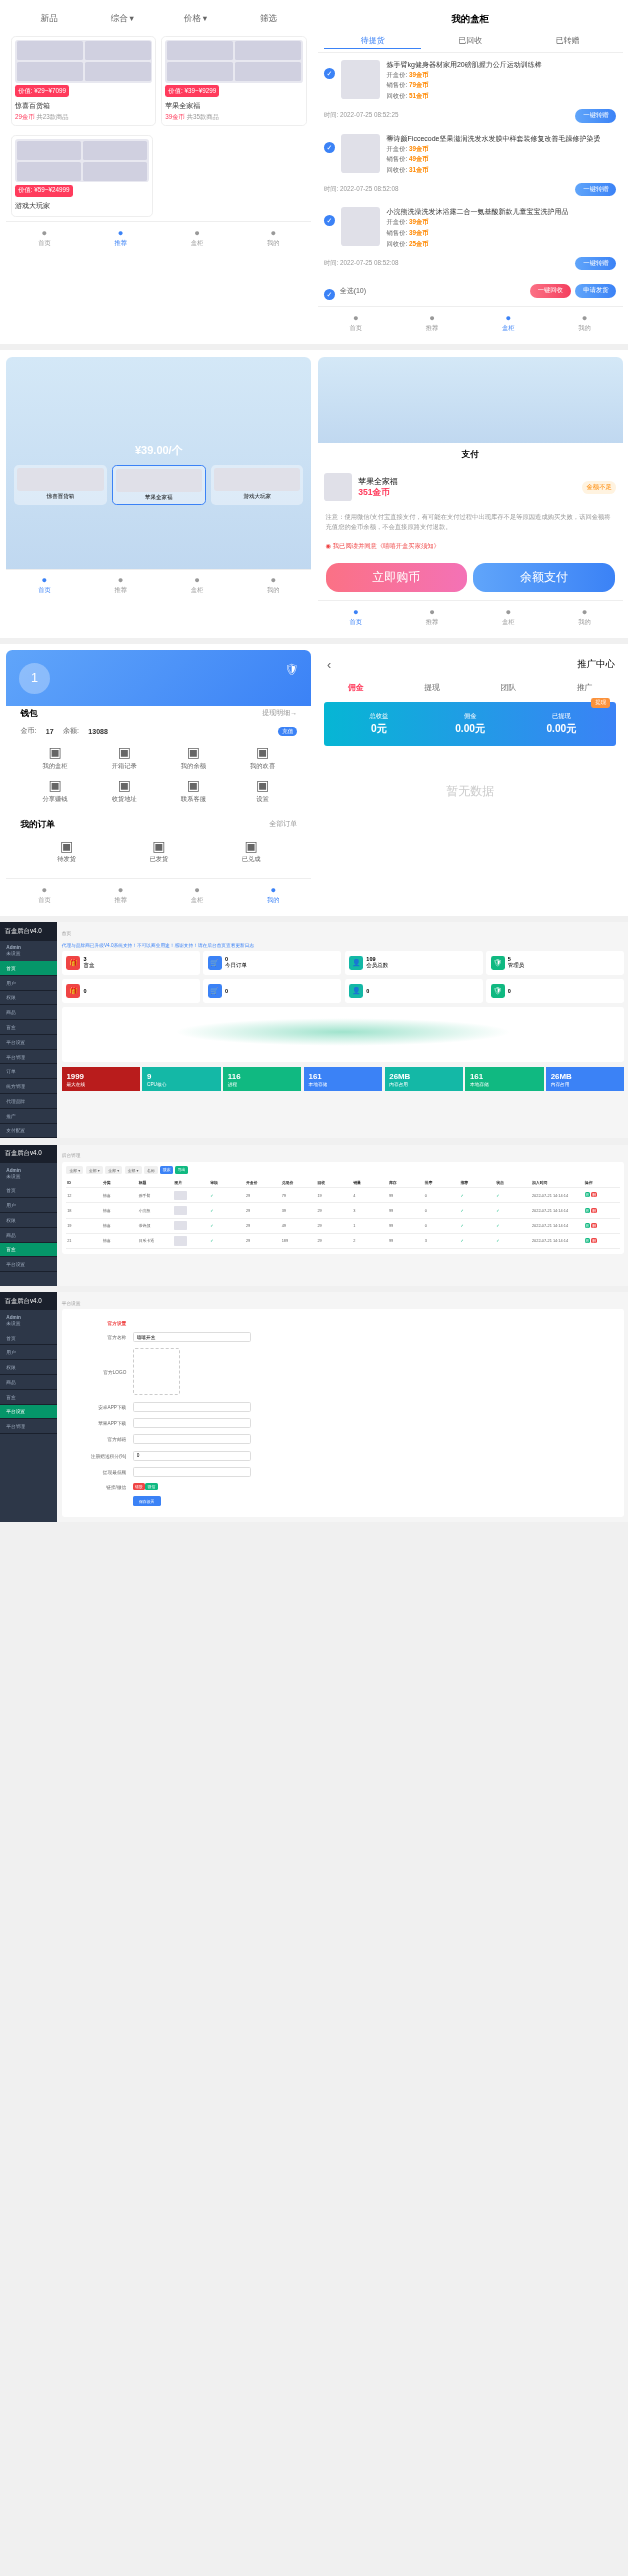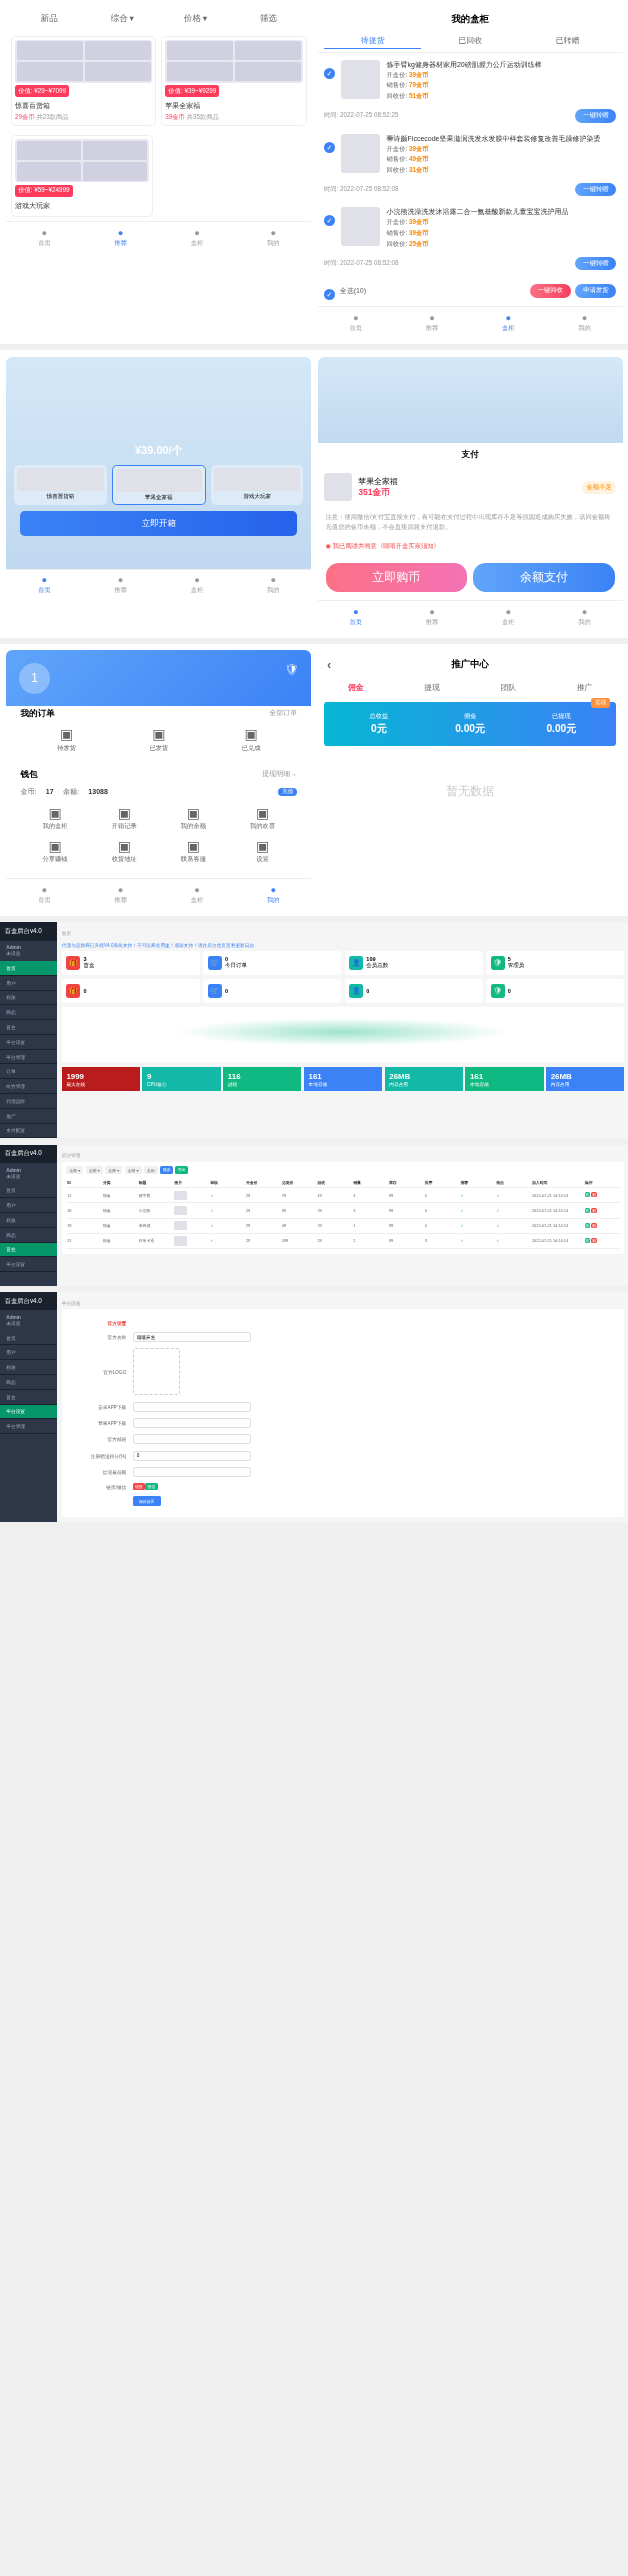--- a/index.html
+++ b/index.html
@@ -57,21 +57,21 @@
 .shield{position:absolute;right:12.6px;top:12.6px;font-size:11px}
 .white-card{background:#fff;margin:-6.3px 6.3px 6.3px;border-radius:6.3px;padding:7.9px}
 .card-head{display:flex;justify-content:space-between;font-size:8.6px;margin-bottom:6.3px}
 .card-head .more{color:#999;font-size:7px}
 .icon-row{display:flex;text-align:center;font-size:6.3px;color:#666}
 .icon-row div{flex:1}
 .icon-row div::before{content:"▣";display:block;font-size:14px;color:#666;margin-bottom:1.6px}
 .wallet-row{display:flex;font-size:7px;color:#666;gap:9.4px;margin-bottom:7.9px;align-items:center}
 .wallet-row b{color:#333}
 .chip{background:#3b82f6;color:#fff;font-size:5.5px;padding:0.8px 3.9px;border-radius:4.7px;margin-left:auto}
-.tg-head{text-align:center;padding:7.9px;font-size:9.4px;font-weight:bold;position:relative}
+.tg-head{text-align:right;padding:7.9px;font-size:9.4px;font-weight:normal;position:relative}
 .tg-head::before{content:"‹";position:absolute;left:9.4px;font-size:12.6px;color:#666}
 .tg-tabs{display:flex;font-size:7.9px;padding:3.1px 0}
 .tg-tabs span{flex:1;text-align:center;color:#666}
 .tg-tabs .active{color:#ff3b5c;font-weight:bold}
 .tg-banner{background:linear-gradient(90deg,#06b6d4,#3b82f6);margin:6.3px;border-radius:3px;padding:9.4px;color:#fff;display:flex;text-align:center;font-size:6.3px;position:relative}
 .tg-banner div{flex:1}
 .tg-banner .big{font-size:10.2px;font-weight:bold;display:block;margin-top:1.6px}
 .tg-badge{position:absolute;right:6.3px;top:-4.7px;background:#fb923c;color:#fff;font-size:5.5px;padding:1.6px 3.9px;border-radius:2.4px}
 .empty{text-align:center;color:#ccc;font-size:12px;padding:31px 0}
 .admin{display:flex;background:#f5f5f5;font-size:5.5px;min-height:141px}
@@ -227,21 +227,20 @@
 
 <div class="row">
   <div class="panel">
     <div class="promo">
       <div class="promo-price">¥39.00/个</div>
       <div class="promo-opts">
         <div class="promo-opt"><div class="promo-opt-img"></div><span>惊喜百货箱</span></div>
         <div class="promo-opt sel"><div class="promo-opt-img"></div><span>苹果全家福</span></div>
         <div class="promo-opt"><div class="promo-opt-img"></div><span>游戏大玩家</span></div>
       </div>
-      <div class="big-btn">立即开箱</div>
     </div>
     <div class="bottom-nav">
       <span class="active">首页</span>
       <span>推荐</span>
       <span>盒柜</span>
       <span>我的</span>
     </div>
   </div>
 
   <div class="panel">
@@ -271,31 +270,20 @@
 </div>
 
 <div class="row">
   <div class="panel">
     <div class="profile">
       <span class="avatar">1</span>
       <span class="shield">🛡</span>
     </div>
     <div class="white-card">
       <div class="card-head">
-          <b>我的订单</b>
-          <span class="more">全部订单</span>
-        </div>
-      <div class="icon-row">
-        <div>待发货</div>
-        <div>已发货</div>
-        <div>已兑成</div>
-      </div>
-    </div>
-    <div class="white-card">
-      <div class="card-head">
           <b>钱包</b>
           <span class="more">提现明细→</span>
         </div>
       <div class="wallet-row">
         <span>金币:</span>
           <b>17</b>
         <span>余额:</span>
           <b>13088</b>
         <span class="chip">充值</span>
       </div>
@@ -303,20 +291,31 @@
         <div>我的盒柜</div>
         <div>开箱记录</div>
         <div>我的余额</div>
         <div>我的欢喜</div>
       </div>
       <div class="icon-row" style="margin-top:6.3px">
         <div>分享赚钱</div>
         <div>收货地址</div>
         <div>联系客服</div>
         <div>设置</div>
+      </div>
+    </div>
+    <div class="white-card">
+      <div class="card-head">
+          <b>我的订单</b>
+          <span class="more">全部订单</span>
+        </div>
+      <div class="icon-row">
+        <div>待发货</div>
+        <div>已发货</div>
+        <div>已兑成</div>
       </div>
     </div>
     <div class="bottom-nav">
       <span>首页</span>
       <span>推荐</span>
       <span>盒柜</span>
       <span class="active">我的</span>
     </div>
   </div>
 

